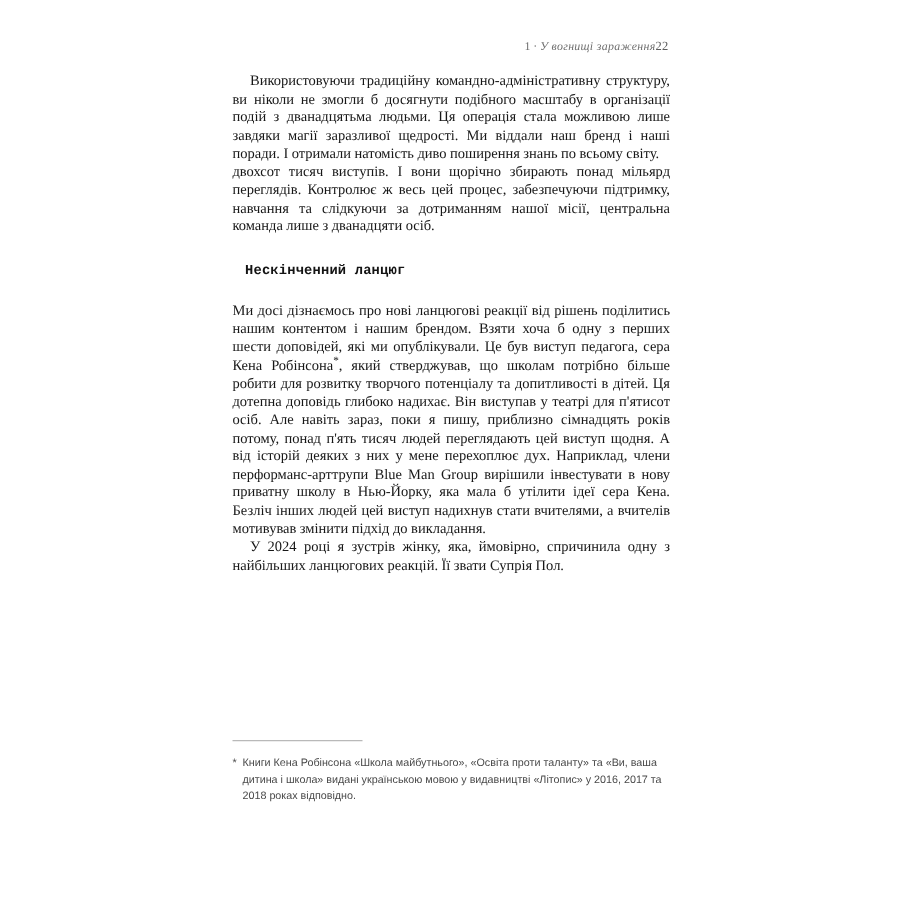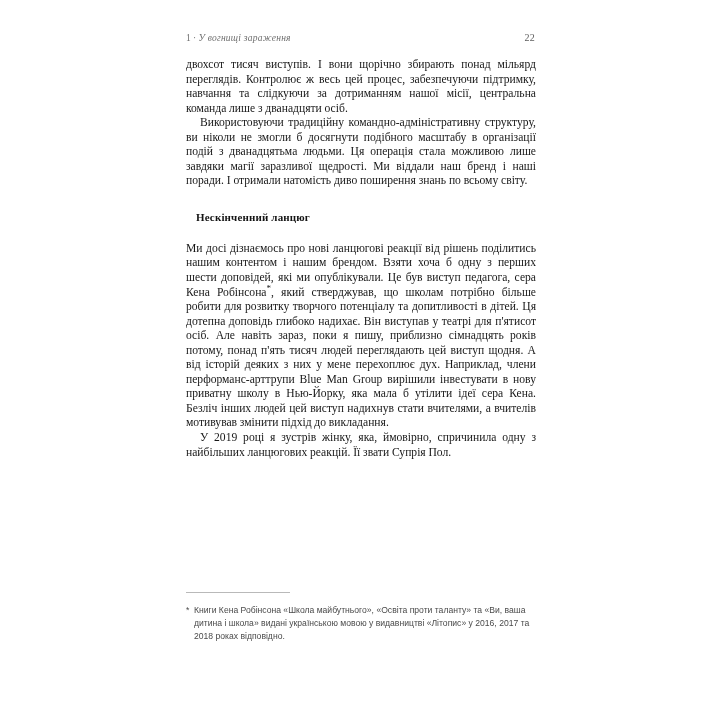--- a/index.html
+++ b/index.html
@@ -26,21 +26,21 @@
   }
 
   
   .running-head {
     position: absolute;
     left: 186px;
     top: 32px;
     width: 349px;
     display: flex;
     align-items: baseline;
-    justify-content: space-between;
+    justify-content: flex-end;
   }
   .rh-left {
     font-family: "Liberation Serif", "DejaVu Serif", serif;
     font-size: 9.5px;
     letter-spacing: 0.25px;
     color: #6e6e6e;
     white-space: nowrap;
   }
   .rh-chapno {
     font-style: normal;
@@ -78,21 +78,21 @@
     hyphens: manual;
     word-spacing: -0.1px;
   }
   p.indent {
     text-indent: 14px;
   }
 
   h2.section-heading {
     margin: 0;
     padding: 0;
-    font-family: Liberation Serif, serif;
+    font-family: Liberation Mono, monospace;
     font-size: 11px;
     font-weight: bold;
     letter-spacing: 0.15px;
     color: #141414;
     text-indent: 10px;
   }
 
   .gap-before-heading { height: 22px; }
   .gap-after-heading  { height: 19px; }
 
@@ -141,33 +141,33 @@
 
   <div class="running-head">
     <div class="rh-left">
       <span class="rh-chapno">1</span><span class="rh-sep">·</span><span class="rh-title">У вогнищі зараження</span>
     </div>
     <div class="rh-folio">22</div>
   </div>
 
   <div class="textblock">
 
+    <p class="para indent">Використовуючи традиційну командно-адміністративну структуру, ви ніколи не змогли б досягнути подібного масштабу в організації подій з дванадцятьма людьми. Ця операція стала можливою лише завдяки магії заразливої щедрості. Ми віддали наш бренд і наші поради. І отримали натомість диво поширення знань по всьому світу.</p>
+
     <p class="para">двохсот тисяч виступів. І вони щорічно збирають понад мільярд переглядів. Контролює ж весь цей процес, забезпечуючи підтримку, навчання та слідкуючи за дотриманням нашої місії, центральна команда лише з дванадцяти осіб.</p>
-
-    <p class="para indent">Використовуючи традиційну командно-адміністративну структуру, ви ніколи не змогли б досягнути подібного масштабу в організації подій з дванадцятьма людьми. Ця операція стала можливою лише завдяки магії заразливої щедрості. Ми віддали наш бренд і наші поради. І отримали натомість диво поширення знань по всьому світу.</p>
 
     <div class="gap-before-heading"></div>
 
     <h2 class="section-heading">Нескінченний ланцюг</h2>
 
     <div class="gap-after-heading"></div>
 
     <p class="para"><span>Ми досі дізнаємось про нові ланцюгові реакції від рішень поділитись нашим контентом і нашим брендом. Взяти хоча б одну з перших шести доповідей, які ми опублікували. Це був виступ педагога, сера Кена Робінсона</span><span class="sup-note">*</span><span>, який стверджував, що школам потрібно більше робити для розвитку творчого потенціалу та допитливості в дітей. Ця дотепна доповідь глибоко надихає. Він виступав у театрі для п'ятисот осіб. Але навіть зараз, поки я пишу, приблизно сімнадцять років потому, понад п'ять тисяч людей переглядають цей виступ щодня. А від історій деяких з них у мене перехоплює дух. Наприклад, члени перформанс-арттрупи Blue Man Group вирішили інвестувати в нову приватну школу в Нью-Йорку, яка мала б утілити ідеї сера Кена. Безліч інших людей цей виступ надихнув стати вчителями, а вчителів мотивував змінити підхід до викладання.</span></p>
 
-    <p class="para indent">У 2019 році я зустрів жінку, яка, ймовірно, спричинила одну з найбільших ланцюгових реакцій. Її звати Супрія Пол.</p>
+    <p class="para indent">У 2024 році я зустрів жінку, яка, ймовірно, спричинила одну з найбільших ланцюгових реакцій. Її звати Супрія Пол.</p>
 
   </div>
 
   <div class="footnote-area">
     <div class="footnote-rule"></div>
     <div class="footnote">
       <span class="footnote-marker">*</span><span>Книги Кена Робінсона «Школа майбутнього», «Освіта проти таланту» та «Ви, ваша дитина і школа» видані українською мовою у видавництві «Літопис» у 2016, 2017 та 2018 роках відповідно.</span>
     </div>
   </div>
 

